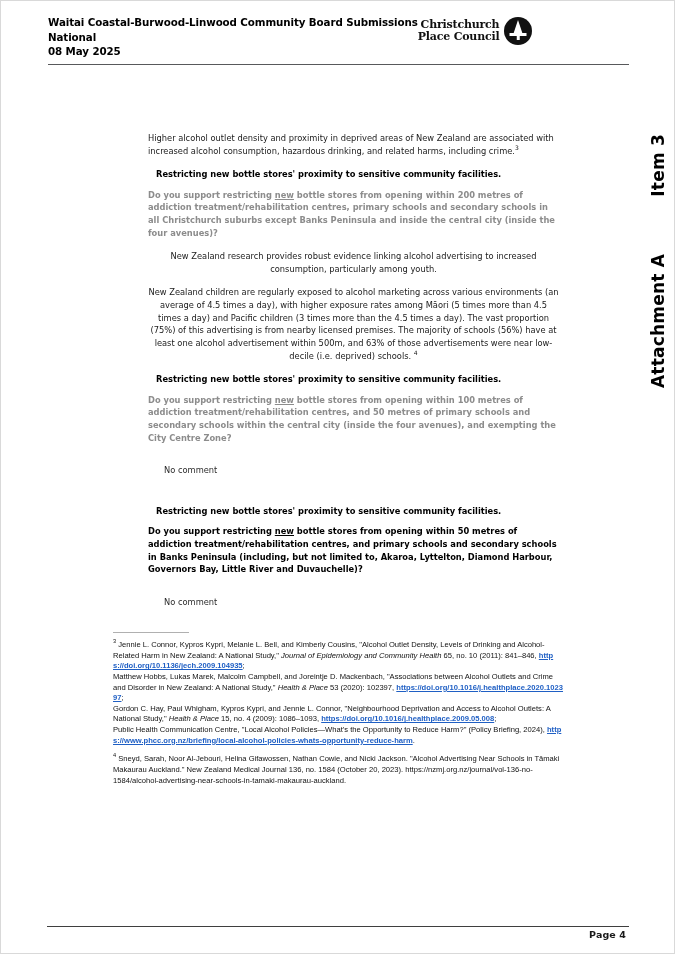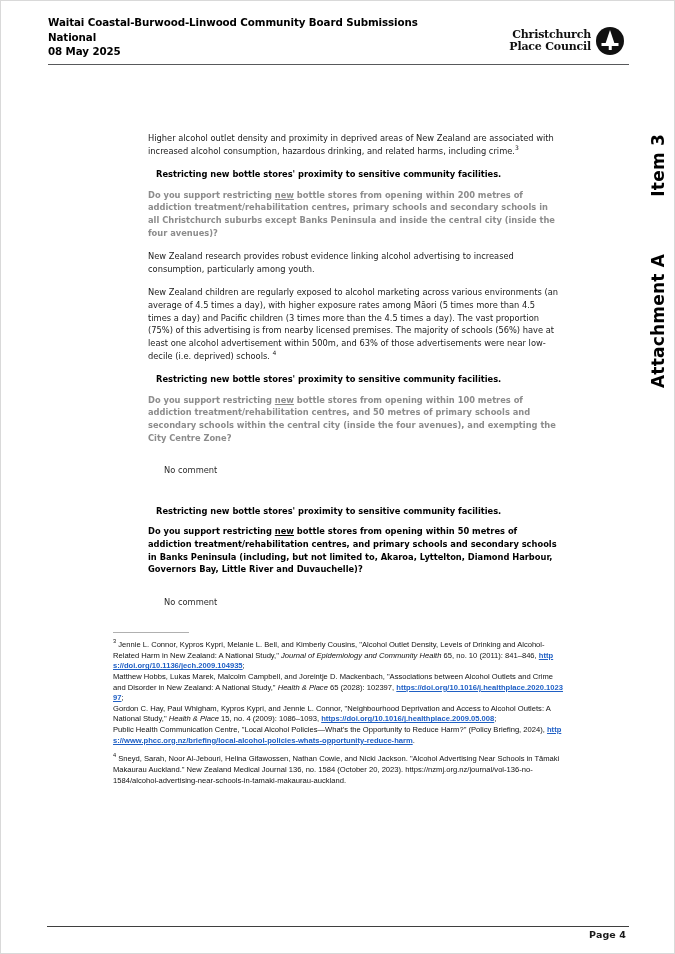--- a/index.html
+++ b/index.html
@@ -20,37 +20,37 @@
 
   
   .header {
     position: absolute;
     left: 47px;
     top: 14px;
     width: 581px;
   }
   .header-inner {
     display: flex;
-    justify-content: space-between;
+    justify-content: flex-start;
     align-items: flex-start;
   }
   .header-title {
     font-size: 10.3px;
     font-weight: bold;
     line-height: 1.42;
     color: #000000;
     letter-spacing: -0.1px;
     max-width: 400px;
   }
   .header-title .line { display: block; white-space: nowrap; }
   .logo {
     display: flex;
     align-items: center;
     gap: 5px;
-    margin-top: 12px;
+    margin-top: 2px;
     margin-right: 5px;
   }
   .logo-text {
     font-family: "DejaVu Serif", serif;
     font-weight: bold;
     font-size: 11px;
     line-height: 1.12;
     color: #111111;
     text-align: right;
     letter-spacing: -0.2px;
@@ -148,21 +148,21 @@
   .answer-label {
     font-weight: bold;
     color: #000000;
     margin: 0;
   }
   .hint {
     color: #a6a6a6;
     font-weight: normal;
     margin: 0;
   }
-  .answer-body { margin: 0 0 11px 0; }
+  .answer-body { margin: 0 0 11px 0; text-align: center; }
   .no-comment { color: #2b2b2b; margin: 0 0 11px 16px; }
   sup { font-size: 6px; vertical-align: super; line-height: 0; }
   .spacer-sm { height: 9px; }
 
   
   .fn-rule {
     position: absolute;
     left: 112px;
     top: 631px;
     width: 76px;
@@ -262,21 +262,21 @@
 
     <div class="spacer-sm"></div>
     <p class="no-comment">No comment</p>
   </div>
 
   <div class="fn-rule"></div>
   <div class="footnotes">
 
     <div class="fn-block">
       <div><span class="fn-marker">3</span><span> Jennie L. Connor, Kypros Kypri, Melanie L. Bell, and Kimberly Cousins, "Alcohol Outlet Density, Levels of Drinking and Alcohol-Related Harm in New Zealand: A National Study," </span><i>Journal of Epidemiology and Community Health</i><span> 65, no. 10 (2011): 841–846, </span><span class="fn-link">https://doi.org/10.1136/jech.2009.104935</span><span>;</span></div>
-      <div><span>Matthew Hobbs, Lukas Marek, Malcolm Campbell, and Joreintje D. Mackenbach, "Associations between Alcohol Outlets and Crime and Disorder in New Zealand: A National Study," </span><i>Health &amp; Place</i><span> 65 (2028): 102397, </span><span class="fn-link">https://doi.org/10.1016/j.healthplace.2020.102397</span><span>;</span></div>
+      <div><span>Matthew Hobbs, Lukas Marek, Malcolm Campbell, and Joreintje D. Mackenbach, "Associations between Alcohol Outlets and Crime and Disorder in New Zealand: A National Study," </span><i>Health &amp; Place</i><span> 53 (2020): 102397, </span><span class="fn-link">https://doi.org/10.1016/j.healthplace.2020.102397</span><span>;</span></div>
       <div><span>Gordon C. Hay, Paul Whigham, Kypros Kypri, and Jennie L. Connor, "Neighbourhood Deprivation and Access to Alcohol Outlets: A National Study," </span><i>Health &amp; Place</i><span> 15, no. 4 (2009): 1086–1093, </span><span class="fn-link">https://doi.org/10.1016/j.healthplace.2009.05.008</span><span>;</span></div>
       <div><span>Public Health Communication Centre, "Local Alcohol Policies—What's the Opportunity to Reduce Harm?" (Policy Briefing, 2024), </span><span class="fn-link">https://www.phcc.org.nz/briefing/local-alcohol-policies-whats-opportunity-reduce-harm</span><span>.</span></div>
     </div>
 
     <div class="fn-block">
       <div><span class="fn-marker">4</span><span> Sneyd, Sarah, Noor Al-Jebouri, Helina Gifawossen, Nathan Cowie, and Nicki Jackson. "Alcohol Advertising Near Schools in Tāmaki Makaurau Auckland." New Zealand Medical Journal 136, no. 1584 (October 20, 2023). https://nzmj.org.nz/journal/vol-136-no-1584/alcohol-advertising-near-schools-in-tamaki-makaurau-auckland.</span></div>
     </div>
   </div>
 
   <div class="footer-rule"></div>

